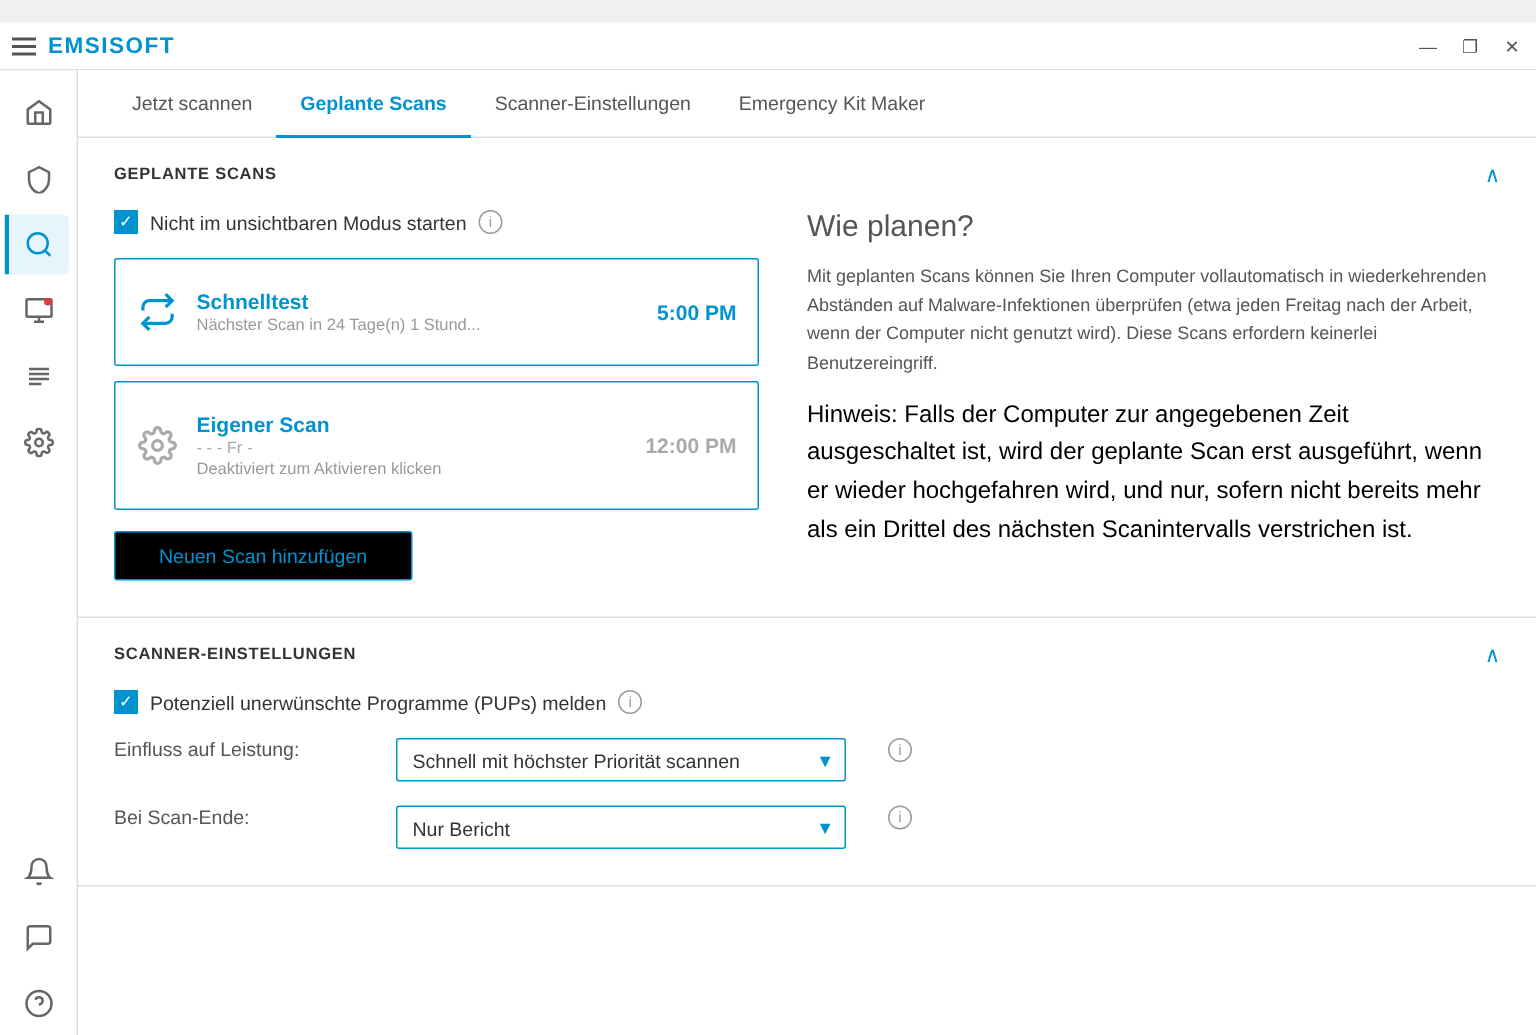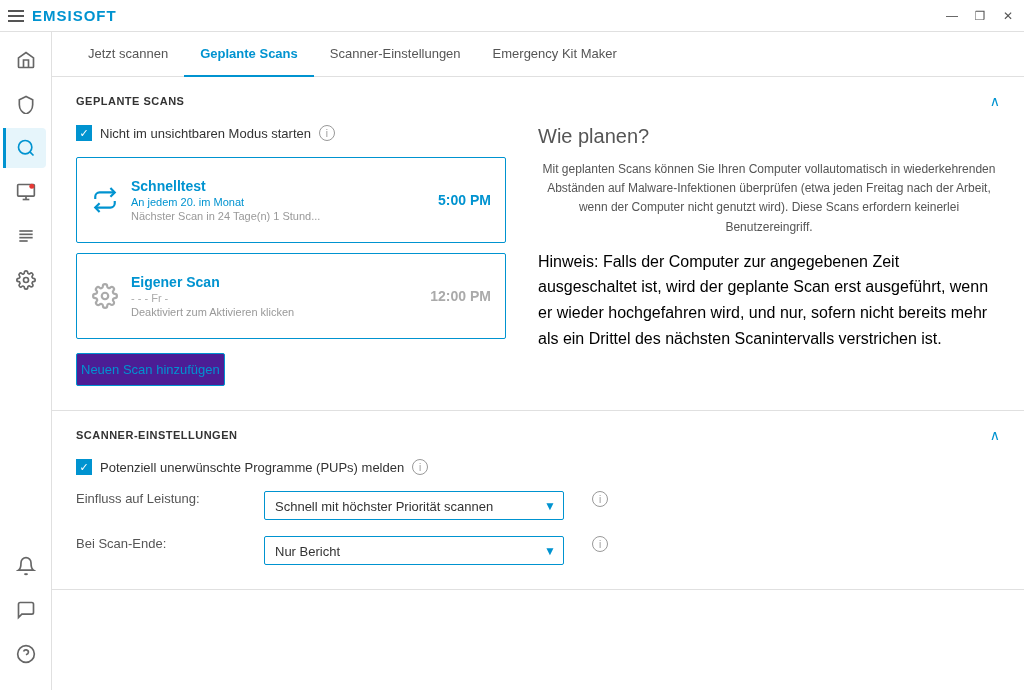--- a/index.html
+++ b/index.html
@@ -15,20 +15,21 @@
 
     
     .titlebar {
       height: 32px;
       background: #fff;
       display: flex;
       align-items: center;
       justify-content: space-between;
       padding: 0 8px;
       border-bottom: 1px solid #e0e0e0;
+      margin-top: 15px;
     }
     .titlebar-left {
       display: flex;
       align-items: center;
       gap: 8px;
     }
     .titlebar-logo {
       font-size: 15px;
       font-weight: 700;
       color: #0093d0;
@@ -259,41 +260,40 @@
     .scan-time {
       font-size: 14px;
       font-weight: 600;
       color: #0093d0;
       flex-shrink: 0;
     }
 
     
     .add-scan-btn {
       border: 1px solid #0093d0;
-      background: #4c1d95;
-      color: #0093d0;
-      padding: 8px 4px;
+      background: #000000;
+      color: #0093d0;
+      padding: 8px 29px;
       cursor: pointer;
       font-size: 13px;
       margin-top: 4px;
       border-radius: 2px;
     }
 
     
     .how-to-title {
       font-size: 20px;
       color: #555;
       margin-bottom: 12px;
     }
     .how-to-text {
       font-size: 12px;
       color: #555;
       line-height: 1.6;
       margin-bottom: 12px;
-      text-align: center;
     }
     .how-to-note {
       font-size: 16px;
       color: #000000;
       line-height: 1.6;
     }
 
     
     .settings-row {
       display: flex;
@@ -455,21 +455,20 @@
                 <div class="scan-icon">
                   <svg width="26" height="26" viewBox="0 0 24 24" fill="none" stroke="#0093d0" stroke-width="2">
                     <polyline points="17 1 21 5 17 9"></polyline>
                     <path d="M3 11V9a4 4 0 014-4h14"></path>
                     <polyline points="7 23 3 19 7 15"></polyline>
                     <path d="M21 13v2a4 4 0 01-4 4H3"></path>
                   </svg>
                 </div>
                 <div class="scan-info">
                   <div class="scan-name">Schnelltest</div>
-                  <div class="scan-schedule">An jedem 20. im Monat</div>
                   <div class="scan-next">Nächster Scan in 24 Tage(n) 1 Stund...</div>
                 </div>
                 <div class="scan-time">5:00 PM</div>
               </div>
 
               <div class="scan-item">
                 <div class="scan-icon">
                   <svg width="26" height="26" viewBox="0 0 24 24" fill="none" stroke="#aaa" stroke-width="2">
                     <circle cx="12" cy="12" r="3"></circle>
                     <path d="M19.4 15a1.65 1.65 0 00.33 1.82l.06.06a2 2 0 010 2.83 2 2 0 01-2.83 0l-.06-.06a1.65 1.65 0 00-1.82-.33 1.65 1.65 0 00-1 1.51V21a2 2 0 01-4 0v-.09A1.65 1.65 0 009 19.4a1.65 1.65 0 00-1.82.33l-.06.06a2 2 0 01-2.83-2.83l.06-.06A1.65 1.65 0 004.68 15a1.65 1.65 0 00-1.51-1H3a2 2 0 010-4h.09A1.65 1.65 0 004.6 9a1.65 1.65 0 00-.33-1.82l-.06-.06a2 2 0 012.83-2.83l.06.06A1.65 1.65 0 009 4.68a1.65 1.65 0 001-1.51V3a2 2 0 014 0v.09a1.65 1.65 0 001 1.51 1.65 1.65 0 001.82-.33l.06-.06a2 2 0 012.83 2.83l-.06.06A1.65 1.65 0 0019.4 9a1.65 1.65 0 001.51 1H21a2 2 0 010 4h-.09a1.65 1.65 0 00-1.51 1z"></path>

